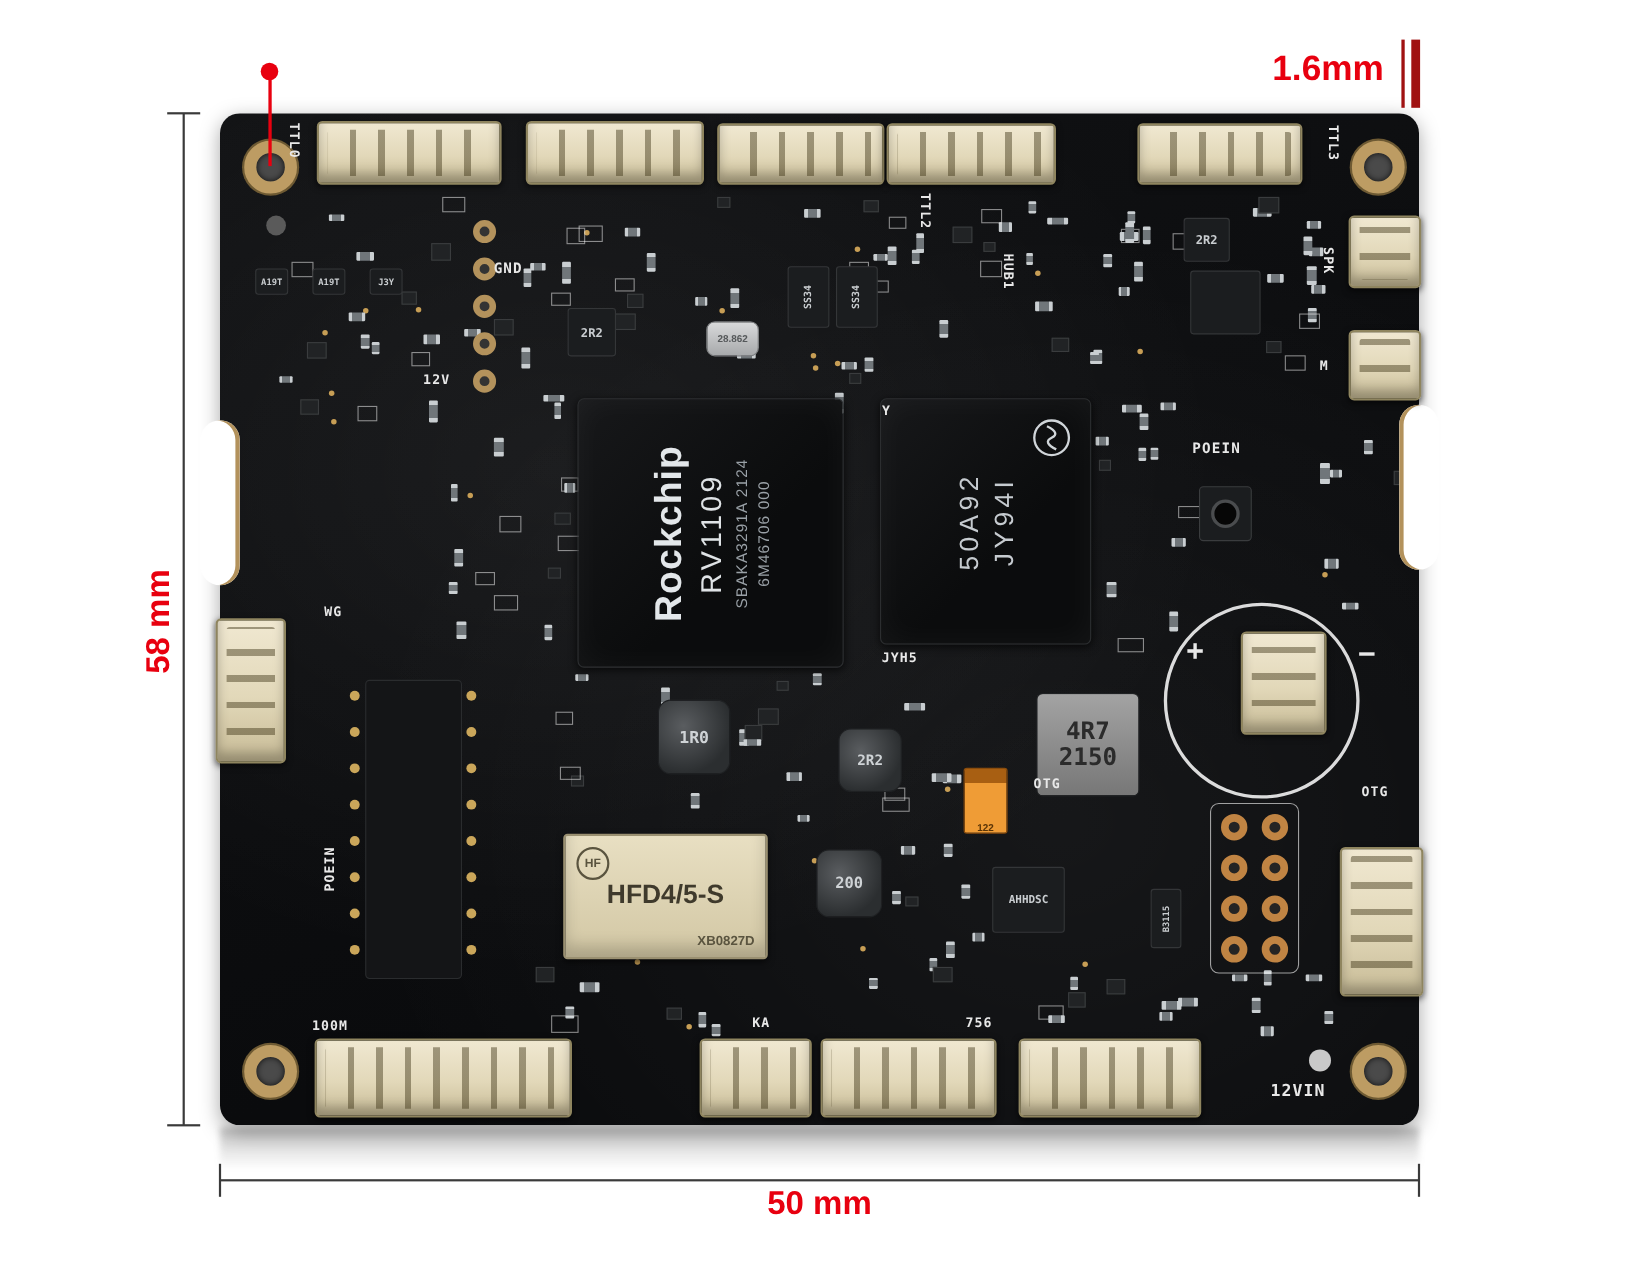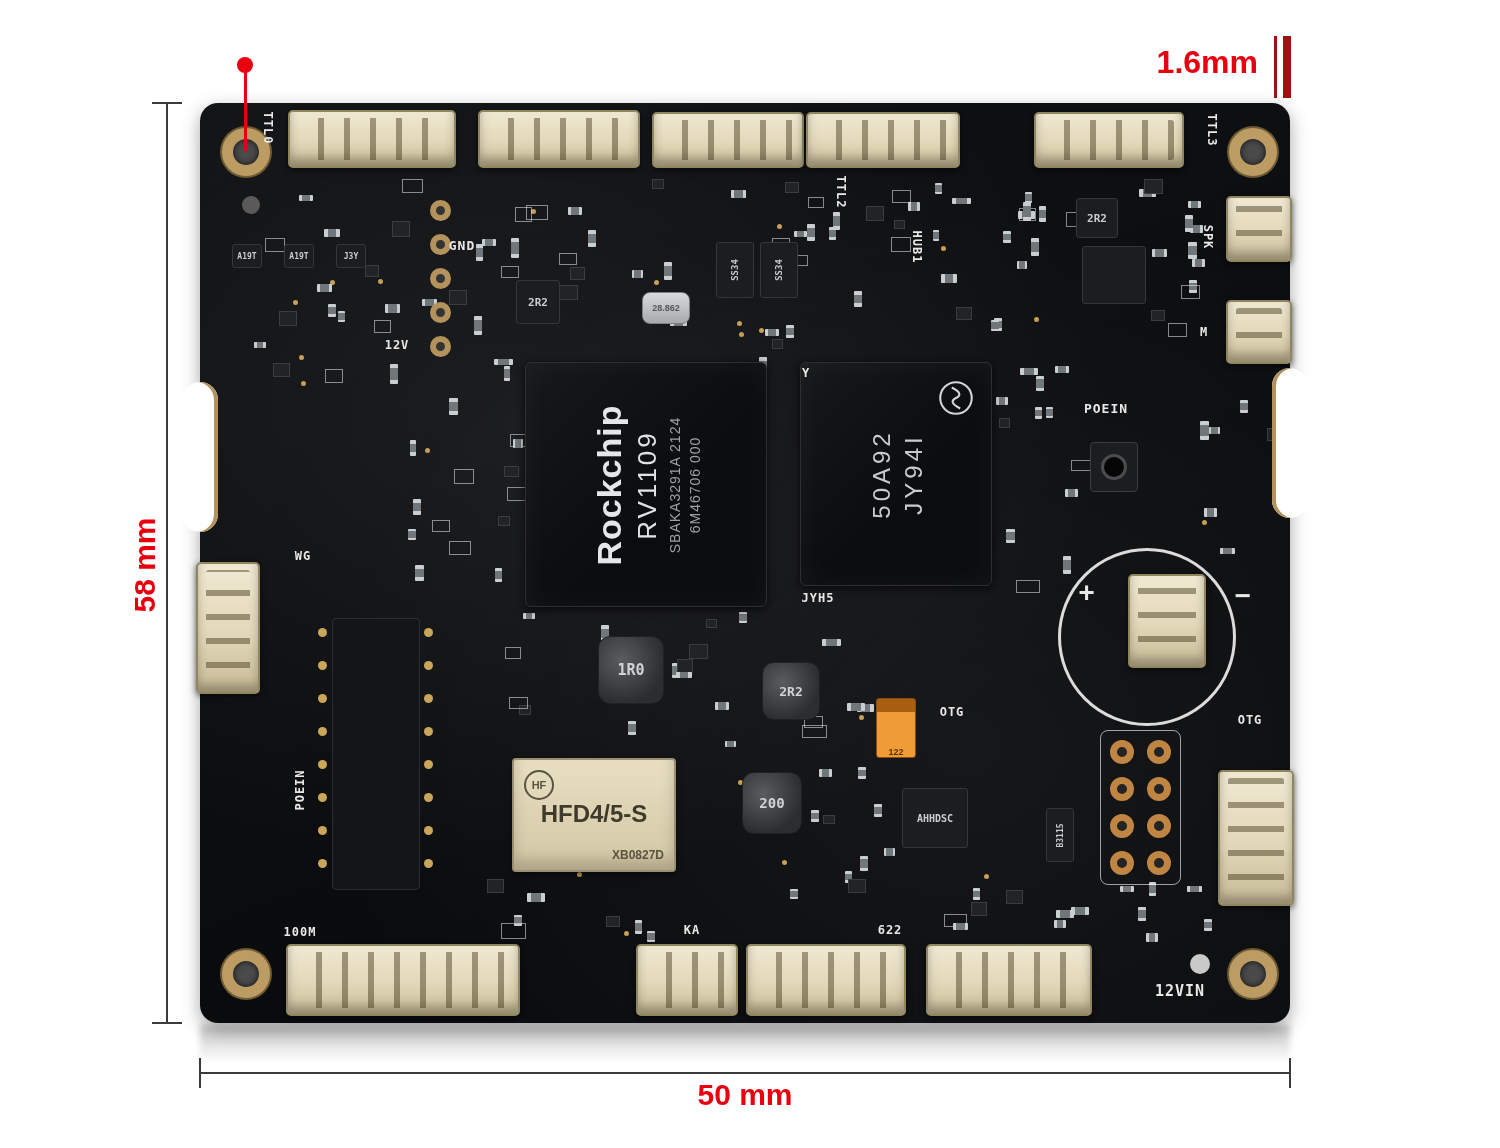--- a/index.html
+++ b/index.html
@@ -35,21 +35,21 @@
   .chip{position:absolute;background:linear-gradient(135deg,#17181a,#0b0c0d 60%);
        border:1px solid #2c2e30;border-radius:6px;z-index:5;
        box-shadow:inset 0 0 30px rgba(255,255,255,0.045), 0 2px 8px rgba(0,0,0,0.7);}
   .rot{position:absolute;left:50%;top:50%;transform:translate(-50%,-50%) rotate(-90deg);
        text-align:center;white-space:nowrap;}
   .chip-brand{font-size:34px;font-weight:bold;color:#e3e7ea;letter-spacing:1px;}
   .chip-model{font-size:26px;color:#dfe3e6;letter-spacing:3px;margin-top:3px;}
   .chip-sub{font-size:14px;color:#9aa1a7;letter-spacing:1px;margin-top:4px;}
   .mchip-line{font-size:24px;color:#c6cbd0;letter-spacing:4px;margin-top:4px;}
   
-  .relay{position:absolute;left:512px;top:758px;width:164px;height:114px;border-radius:4px;z-index:5;
+  .relay{position:absolute;left:512px;top:758px;width:186px;height:114px;border-radius:4px;z-index:5;
        background:linear-gradient(180deg,#e8dfc2,#d2c7a4);border:2px solid #9a9071;box-sizing:border-box;
        box-shadow:inset 0 -10px 14px rgba(0,0,0,0.18), 0 2px 6px rgba(0,0,0,0.6);}
   .relay-logo{position:absolute;left:10px;top:10px;width:26px;height:26px;border-radius:50%;
        border:2px solid #5a543f;color:#5a543f;font-size:11px;font-weight:bold;
        display:flex;align-items:center;justify-content:center;}
   .relay-model{position:absolute;left:0;right:0;top:40px;text-align:center;
        font-size:24px;font-weight:bold;color:#3f3a2c;}
   .relay-code{position:absolute;right:10px;bottom:8px;font-size:12px;color:#5a543f;font-weight:bold;}
   
   .ind{position:absolute;border-radius:12px;border:1px solid #1f2123;color:#cfd3d6;z-index:5;
@@ -376,20 +376,24 @@
 
   <div class="relay">
     <div class="relay-logo">HF</div>
     <div class="relay-model">HFD4/5-S</div>
     <div class="relay-code">XB0827D</div>
   </div>
 
   <div class="ind" style="left:598px;top:636px;width:64px;height:66px;font-size:15px;">1R0</div>
   <div class="ind" style="left:762px;top:662px;width:56px;height:56px;font-size:13px;">2R2</div>
   <div class="ind" style="left:742px;top:772px;width:58px;height:60px;font-size:14px;">200</div>
+  <div class="ind metal" style="left:942px;top:630px;width:92px;height:92px;font-size:22px;">
+    <div>4R7</div>
+    <div>2150</div>
+  </div>
 
   <div class="blackpart" style="left:516px;top:280px;width:42px;height:42px;font-size:11px;">2R2</div>
   <div class="blackpart" style="left:1076px;top:198px;width:40px;height:38px;font-size:11px;">2R2</div>
   <div class="blackpart" style="left:716px;top:242px;width:36px;height:54px;font-size:9px;">
       <span class="v270" style="transform:rotate(-90deg);">SS34</span>
     </div>
   <div class="blackpart" style="left:760px;top:242px;width:36px;height:54px;font-size:9px;">
       <span style="transform:rotate(-90deg);">SS34</span>
     </div>
   <div class="blackpart" style="left:902px;top:788px;width:64px;height:58px;font-size:10px;">AHHDSC</div>
@@ -459,21 +463,21 @@
   <div class="silk v90" style="left:1208px;top:237px;">SPK</div>
   <div class="silk" style="left:462px;top:245px;font-size:13px;">GND</div>
   <div class="silk" style="left:397px;top:318px;margin-top:27px;">12V</div>
   <div class="silk" style="left:1106px;top:408px;font-size:13px;">POEIN</div>
   <div class="silk" style="left:303px;top:556px;">WG</div>
   <div class="silk v270" style="left:300px;top:790px;">POEIN</div>
   <div class="silk" style="left:952px;top:712px;">OTG</div>
   <div class="silk" style="left:1250px;top:720px;">OTG</div>
   <div class="silk" style="left:300px;top:932px;">100M</div>
   <div class="silk" style="left:692px;top:930px;">KA</div>
-  <div class="silk" style="left:890px;top:930px;">622</div>
+  <div class="silk" style="left:890px;top:930px;">756</div>
   <div class="silk" style="left:1180px;top:991px;font-size:15px;">12VIN</div>
   <div class="silk" style="left:818px;top:598px;">JYH5</div>
   <div class="silk" style="left:806px;top:373px;">Y</div>
   <div class="silk" style="left:1204px;top:332px;">M</div>
   <div class="silk big" style="left:1087px;top:592px;">+</div>
   <div class="silk big" style="left:1243px;top:595px;">−</div>
 
   <div class="red-shape" style="left:237px;top:57px;width:16px;height:16px;border-radius:50%;"></div>
   <div class="red-shape" style="left:244px;top:71px;width:3px;height:80px;"></div>
 

